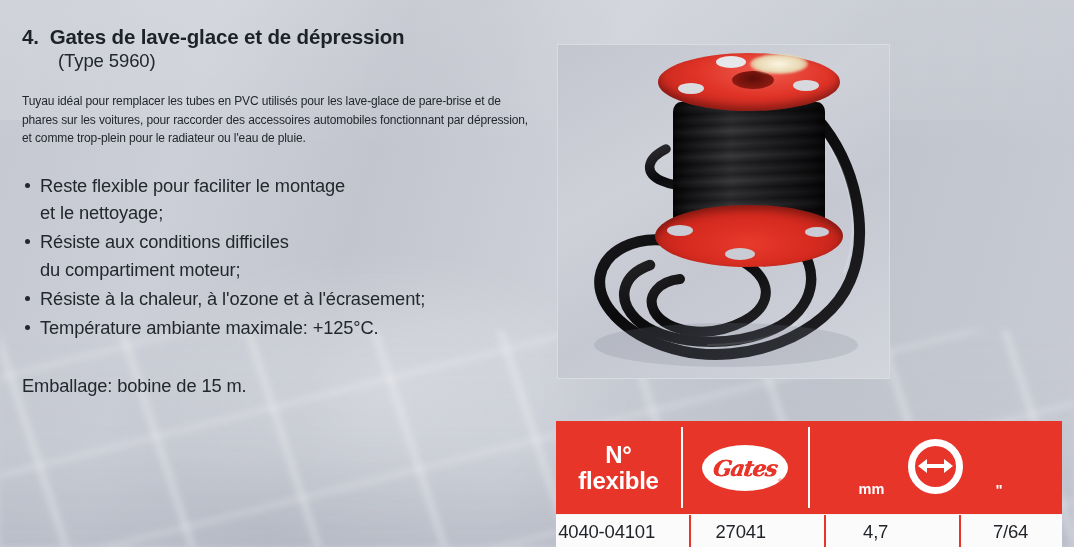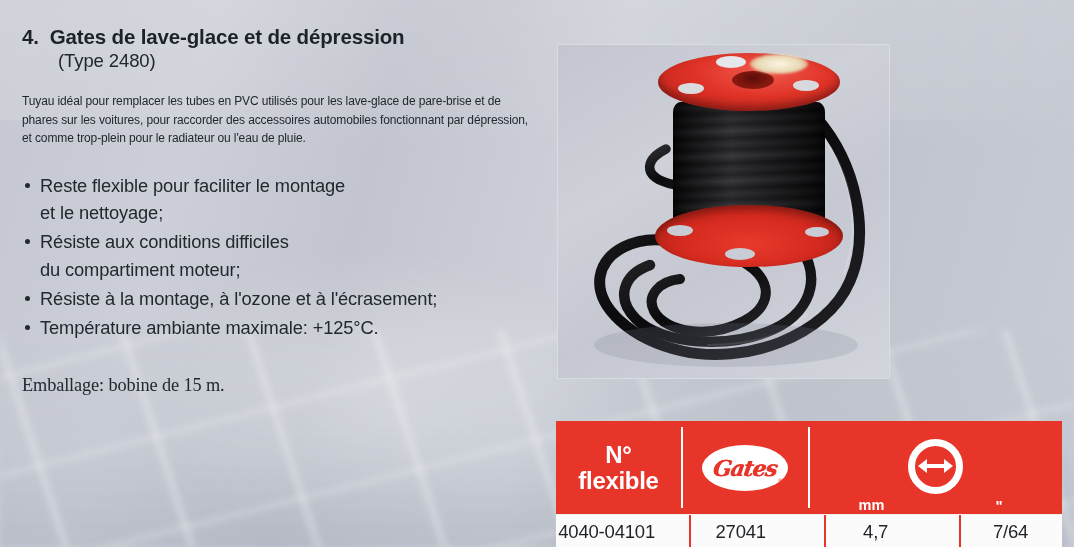--- a/index.html
+++ b/index.html
@@ -125,21 +125,20 @@
   }
   .bullet .cont {
     display: block;
   }
 
   .packaging {
     margin-top: 34px;
     font-size: 18.3px;
     letter-spacing: -0.12px;
     color: #23272e;
-    font-family: Liberation Serif, serif;
   }
 
   
   .product-frame {
     position: absolute;
     left: 557px; top: 44px;
     width: 331px; height: 333px;
     border: 1px solid #d9dce2;
     background: linear-gradient(150deg, #c3c6cf 0%, #ced1d8 35%, #c5c8d1 60%, #d2d5dc 100%);
     overflow: hidden;
@@ -300,21 +299,21 @@
     border-top: 7px solid transparent;
     border-bottom: 7px solid transparent;
     transform: translateY(-50%);
   }
   .dim-icon .ah-l { left: 3px;  border-right: 9px solid #ffffff; }
   .dim-icon .ah-r { right: 3px; border-left: 9px solid #ffffff; }
   .dim-units {
     display: flex;
     width: 100%;
     position: absolute;
-    bottom: 0; left: 0;
+    bottom: 16px; left: 0;
   }
   .dim-units .u {
     flex: 1;
     text-align: center;
     font-weight: bold;
     font-size: 14.5px;
     color: #ffffff;
   }
   .dim-units .u-in { font-size: 15px; letter-spacing: -1px; }
 
@@ -356,35 +355,35 @@
   <div class="bg-glow"></div>
   <div class="bg-texture"></div>
 
   <div class="text-col">
 
     <div class="title-row">
       <span class="title-num">4.</span>
       <span>Gates de lave-glace et de dépression</span>
     </div>
 
-    <div class="subtitle">(Type 2480)</div>
+    <div class="subtitle">(Type 5960)</div>
 
     <div class="intro">Tuyau idéal pour remplacer les tubes en PVC utilisés pour les lave-glace de pare-brise et de phares sur les voitures, pour raccorder des accessoires automobiles fonctionnant par dépression, et comme trop-plein pour le radiateur ou l'eau de pluie.</div>
 
     <div class="bullets">
       <div class="bullet">
         <span>Reste flexible pour faciliter le montage</span>
         <span class="cont">et le nettoyage;</span>
       </div>
       <div class="bullet">
         <span>Résiste aux conditions difficiles</span>
         <span class="cont">du compartiment moteur;</span>
       </div>
       <div class="bullet">
-        <span>Résiste à la montage, à l'ozone et à l'écrasement;</span>
+        <span>Résiste à la chaleur, à l'ozone et à l'écrasement;</span>
       </div>
       <div class="bullet">
         <span>Température ambiante maximale: +125°C.</span>
       </div>
     </div>
 
     <div class="packaging">Emballage: bobine de 15 m.</div>
   </div>
 
   <div class="product-frame">

